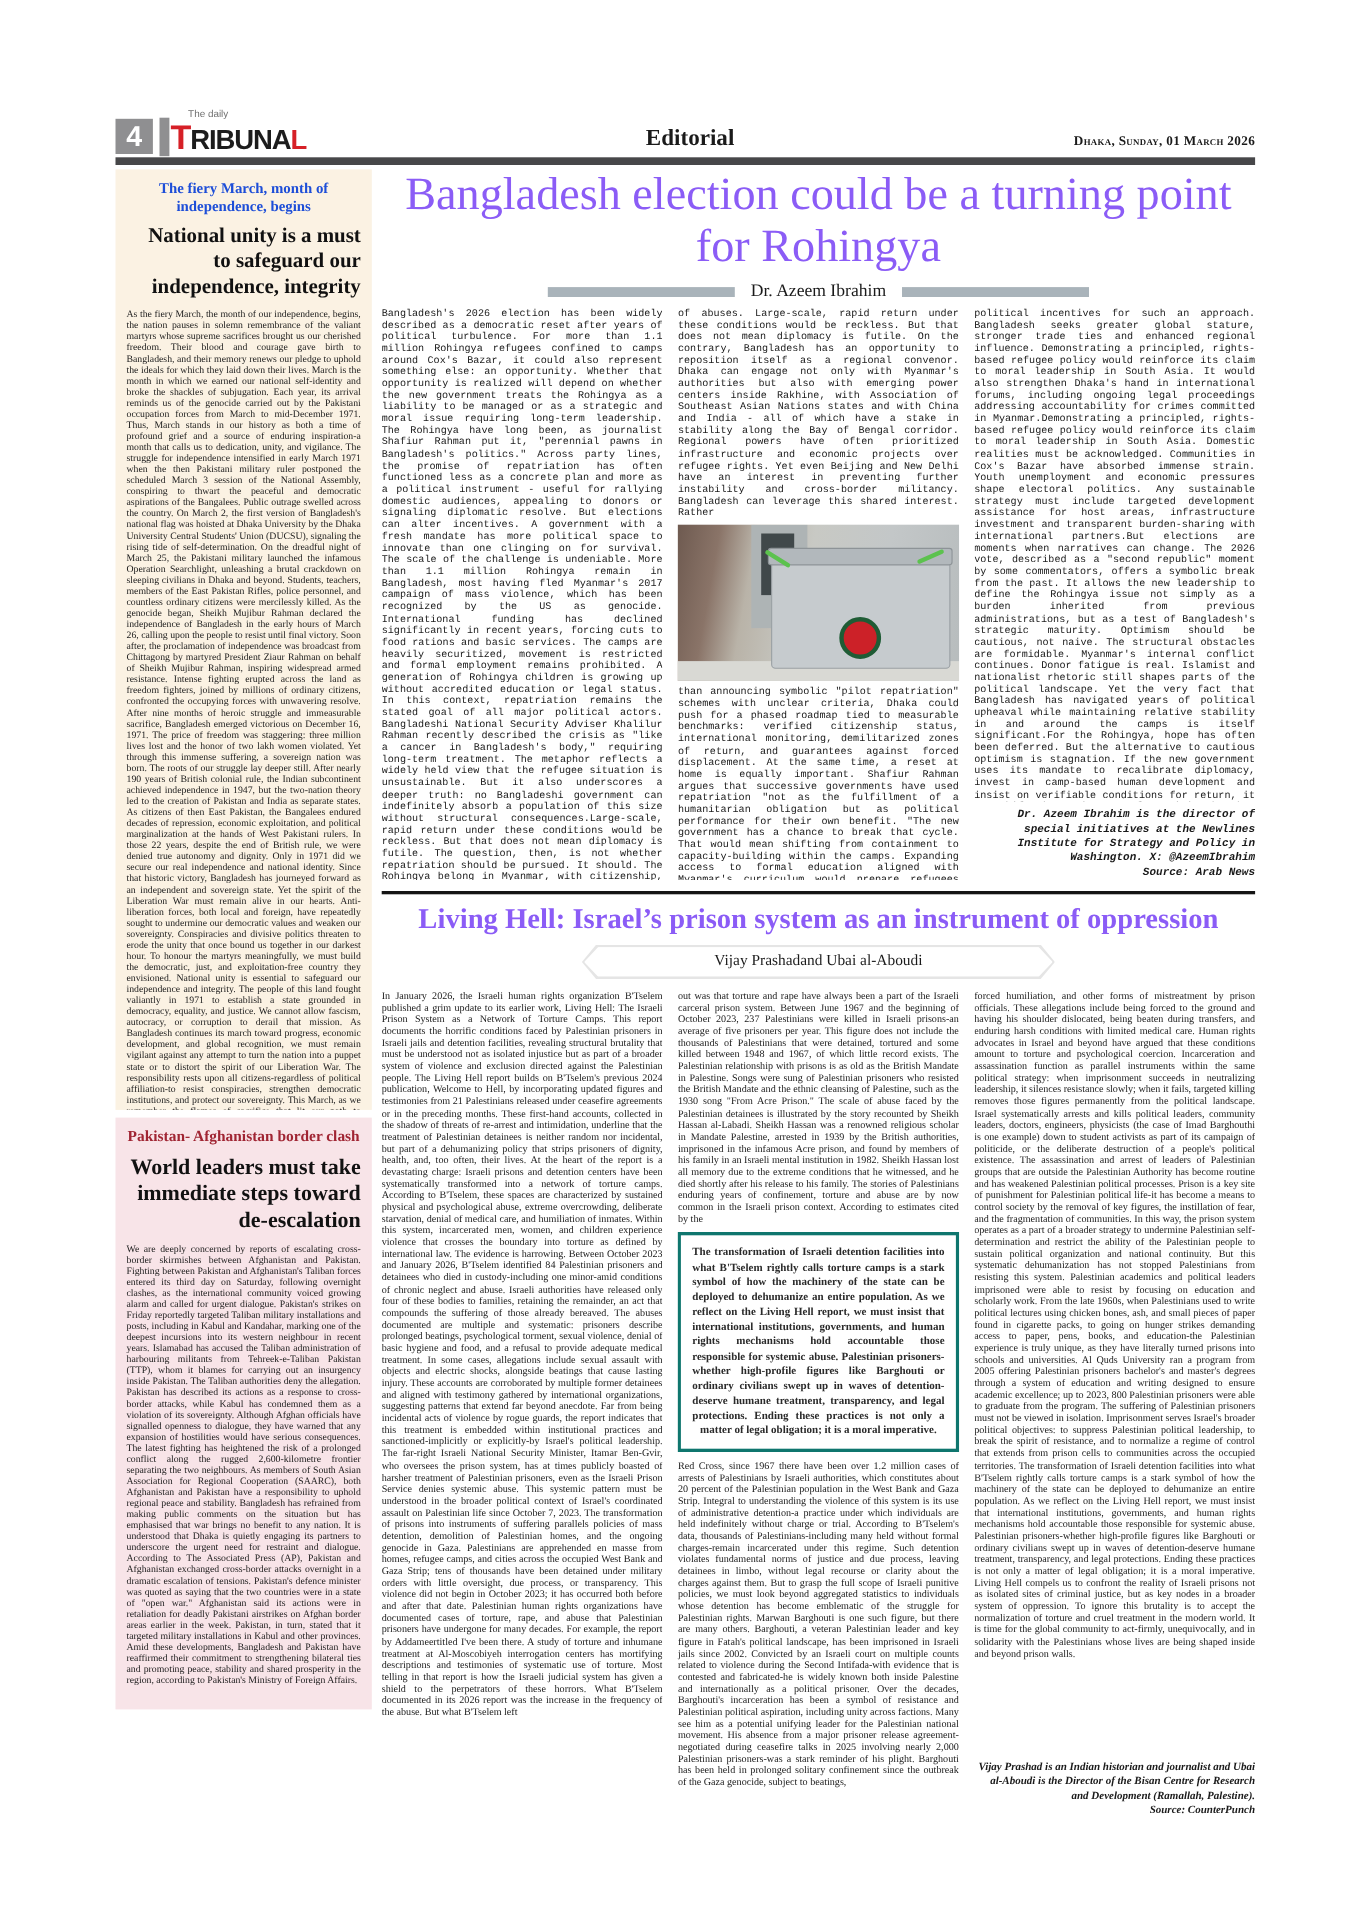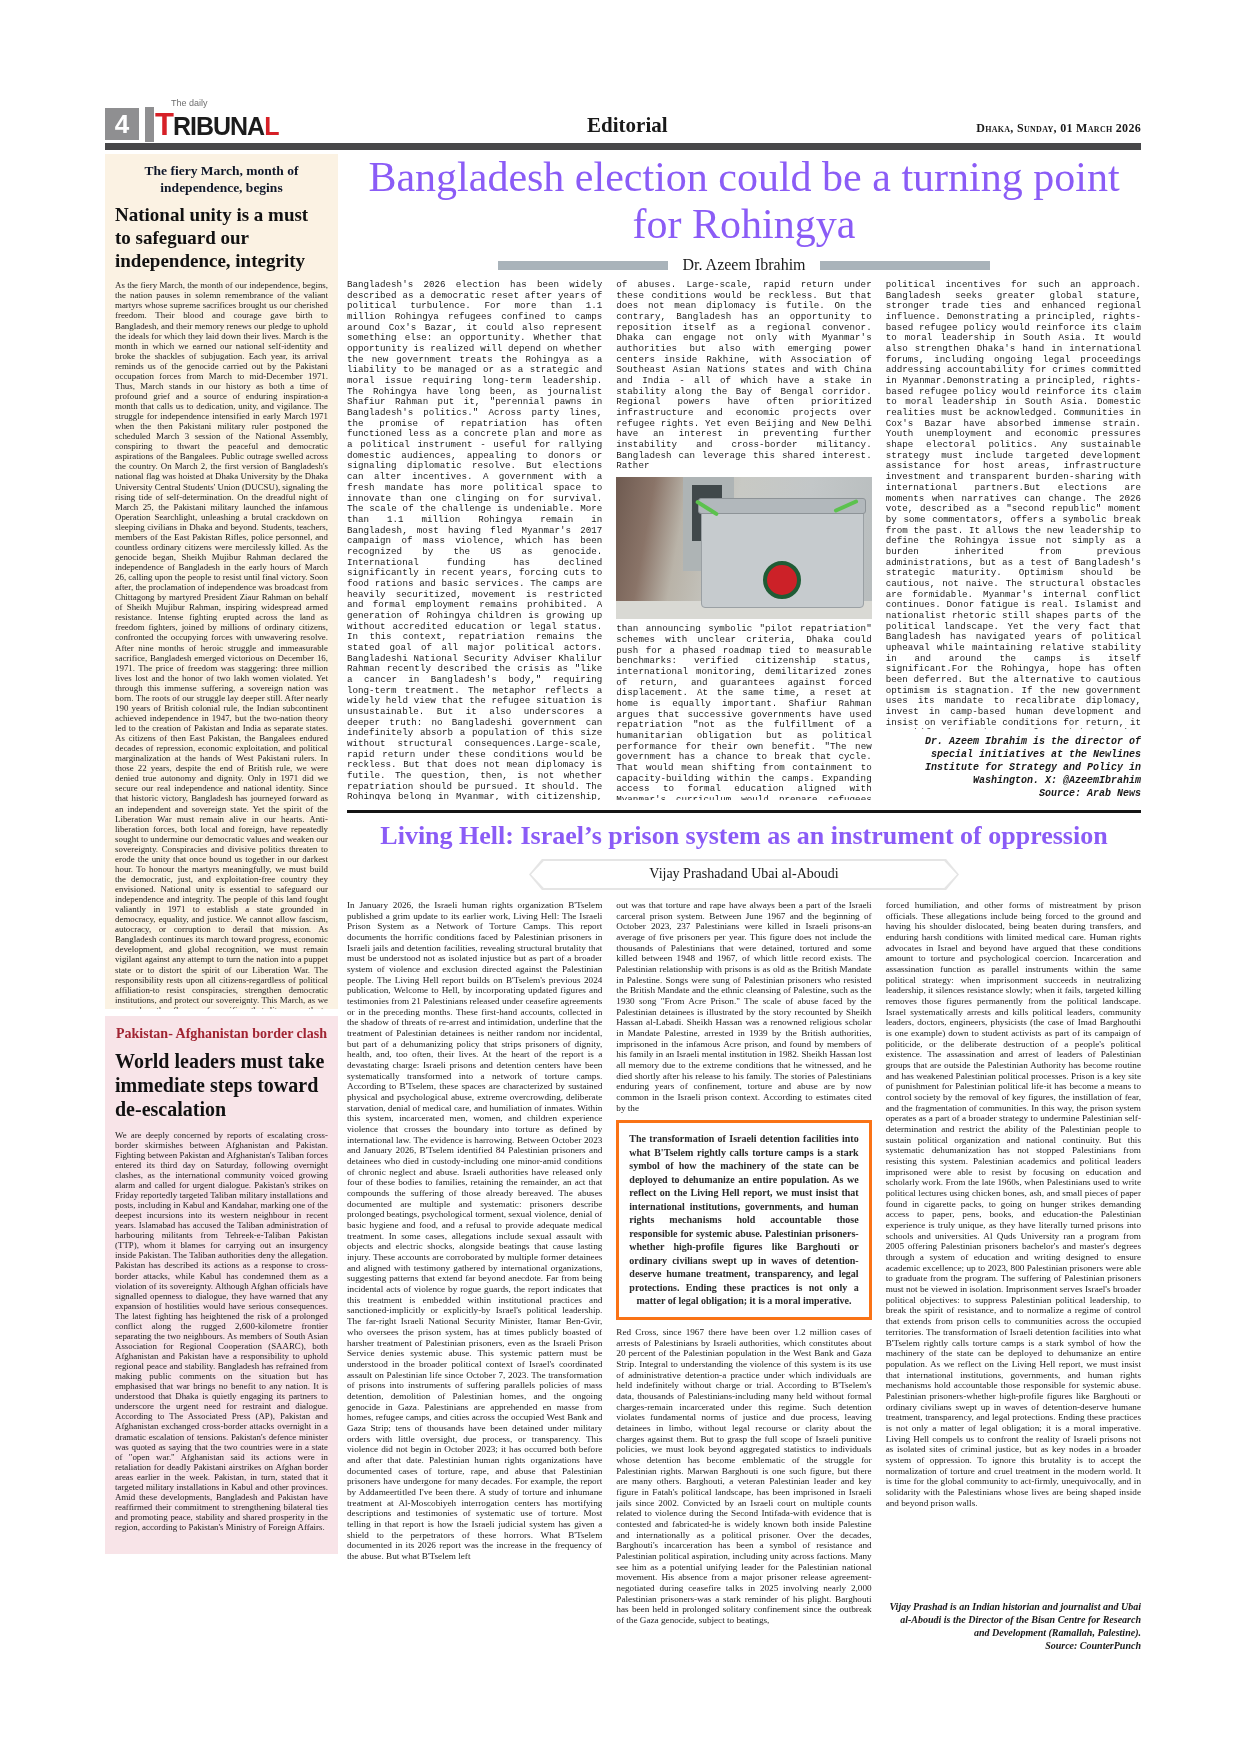--- a/index.html
+++ b/index.html
@@ -23,23 +23,23 @@
 
   
   .content { display:flex; gap:9px; margin-top:4px; }
   .left-rail { width:233px; flex:0 0 233px; }
   .right-area { flex:1; min-width:0; }
 
   
   .ed-box { padding:9px 10px; overflow:hidden; }
   .ed1 { background:#fbf2e3; height:855px; }
   .ed2 { background:#f8e4e8; height:538px; margin-top:7px; }
-  .ed-kicker { text-align:center; font-weight:bold; font-size:13.5px; line-height:1.25; color:#0f172a; }
+  .ed-kicker { text-align:center; font-weight:bold; font-size:13.5px; line-height:1.25; color:#1d4ed8; }
   .ed2 .ed-kicker { color:#a02533; font-size:14px; }
-  .ed-headline { text-align:left; font-size:19px; line-height:1.22; margin:6px 0 8px 0; color:#111; }
+  .ed-headline { text-align:right; font-size:19px; line-height:1.22; margin:6px 0 8px 0; color:#111; }
   .ed2 .ed-headline { font-size:20px; }
   .ed-body { font-size:8.9px; line-height:1.13; text-align:justify; hyphens:auto; }
 
   
   .main-headline { text-align:center; font-weight:normal; font-size:42px; line-height:1.12; color:#8b5cf6; }
   .byline-row { display:flex; align-items:center; justify-content:center; gap:14px; margin:8px 0 6px 0; }
   .byline-bar { width:170px; height:9px; background:#a9b3ba; }
   .byline-name { font-size:16px; white-space:nowrap; }
   .cols { display:flex; gap:14px; }
   .main-cols { height:520px;font-family:Liberation Mono, monospace; }
@@ -60,21 +60,21 @@
   .tie1 { left:-8px; top:2px; transform:rotate(32deg); }
   .tie2 { right:4px; top:0; transform:rotate(-24deg); }
   .ph-emblem { position:absolute; left:50%; bottom:8%; transform:translateX(-50%); width:38px; height:38px; border-radius:50%; background:#cc2128; border:4px solid #1f5c35; }
 
   
   .divider-rule { height:3px; background:#141414; margin:10px 0 8px 0; }
   .second-headline { text-align:center; font-weight:600; font-size:26px; line-height:1.15; color:#8b5cf6; }
   .ribbon-outer { width:430px; margin:8px auto 10px auto; background:#e5e5e5; clip-path:polygon(0% 50%, 3% 0%, 97% 0%, 100% 50%, 97% 100%, 3% 100%); padding:2px; }
   .ribbon-inner { background:#fff; clip-path:polygon(0% 50%, 3% 0%, 97% 0%, 100% 50%, 97% 100%, 3% 100%); text-align:center; font-size:14px; padding:5px 0 6px 0; }
   .second-cols { height:752px; }
-  .pull-quote { margin:7px 0; padding:9px 10px; border:3px solid #f97316; font-size:10px; font-weight:600; line-height:1.35; color:#2b2b2b; text-align:justify; text-align-last:center; }
+  .pull-quote { margin:7px 0; padding:9px 10px; border:3px solid #0f766e; font-size:10px; font-weight:600; line-height:1.35; color:#2b2b2b; text-align:justify; text-align-last:center; }
 </style>
 </head>
 <body>
 
 <div class="page">
   <div class="inner">
 
     <header class="masthead">
       <div class="mast-left">
         <div class="pagenum-box">4</div>

